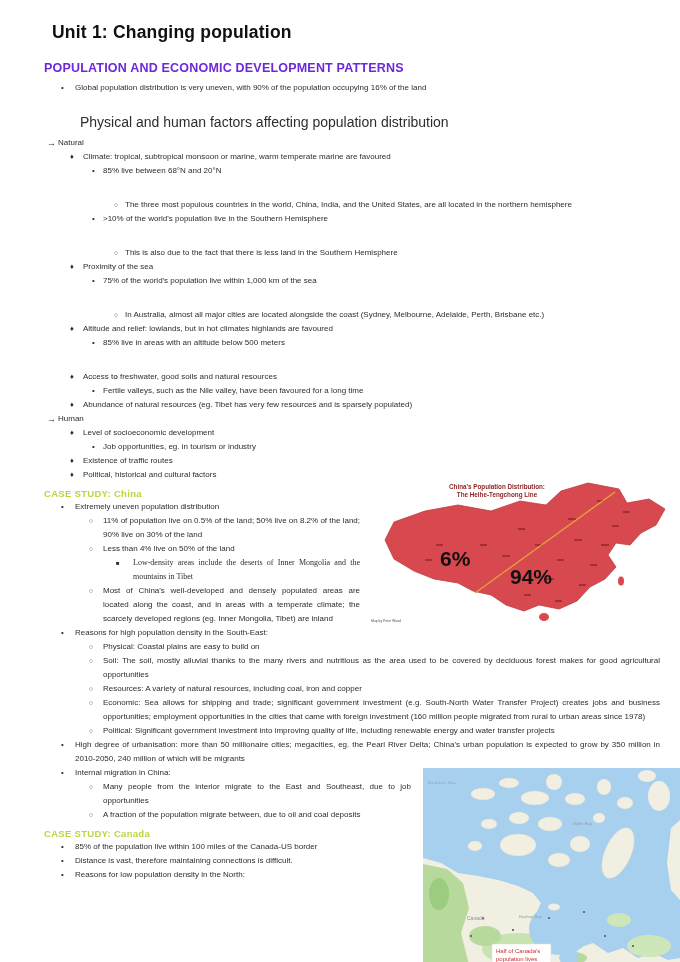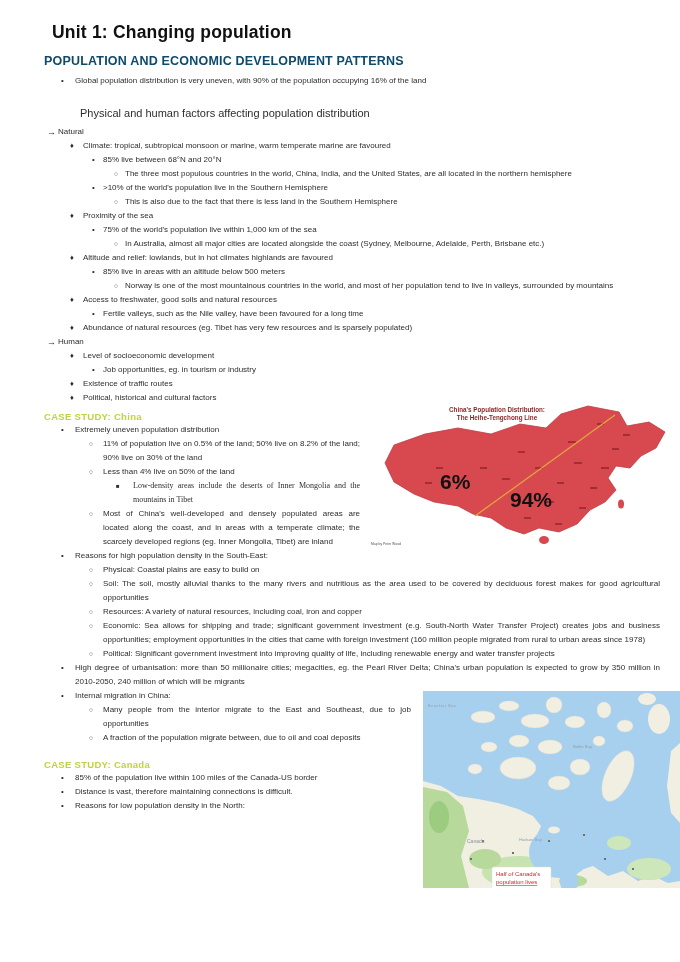--- a/index.html
+++ b/index.html
@@ -2,31 +2,31 @@
 <html><head>
 <meta charset="utf-8">
 <style>
   html,body{margin:0;padding:0;background:#ffffff;}
   .page{
     position:relative;width:680px;height:962px;background:#fff;overflow:hidden;
     font-family:"Liberation Sans",sans-serif;color:#2d2d2d;
   }
   .content{margin:0 20px 0 44px;}
   h1{font-size:17.5px;font-weight:700;color:#101010;margin:22px 0 0 8px;letter-spacing:0.2px;}
-  h2{font-size:12.5px;font-weight:700;color:#0c4a6e;margin:11px 0 6px 0;letter-spacing:0.2px;}
-  h3{font-size:11px;font-weight:400;color:#2d2d2d;margin:19px 0 6px 0;padding-left:36px;}
+  h2{font-size:12.5px;font-weight:700;color:#6d28d9;margin:18px 0 6px 0;letter-spacing:0.2px;}
+  h3{font-size:14px;font-weight:400;color:#2d2d2d;margin:19px 0 6px 0;padding-left:36px;}
   .case-heading{font-size:9.5px;font-weight:700;color:#bfd341;margin:6px 0 1px 0;letter-spacing:0.3px;}
-  .case-heading.mt{margin-top:14px;}
+  .case-heading.mt{margin-top:6px;}
   .li{position:relative;font-size:8px;line-height:14px;text-align:justify;color:#2d2d2d;}
   .mk{position:absolute;top:0;line-height:14px;color:#2d2d2d;}
   
   .lv-arrow  {padding-left:14px;} .lv-arrow  .mk{left:3px;font-size:9px;}
   .lv-diamond{padding-left:39px;} .lv-diamond .mk{left:26px;font-size:7.5px;}
   .lv-dot3   {padding-left:59px;} .lv-dot3   .mk{left:48px;font-size:8px;}
-  .lv-circ4  {padding-left:81px;} .lv-circ4  .mk{left:70px;font-size:6.5px;}
+  .lv-circ4  {padding-left:81px;margin-top:20px;} .lv-circ4  .mk{left:70px;font-size:6.5px;}
   
   .lv-dot1   {padding-left:31px;} .lv-dot1   .mk{left:17px;font-size:8px;}
   .lv-circ2  {padding-left:59px;} .lv-circ2  .mk{left:45px;font-size:6.5px;}
   .lv-sq3    {padding-left:89px;font-family:Liberation Serif, serif;} .lv-sq3    .mk{left:72px;font-size:6px;}
   .map-float{float:right;position:relative;}
   .map-float.china{width:305px;height:146px;margin:-4px -15px 2px 10px;}
   .map-float.canada{width:257px;height:197px;margin:2px -20px 0 12px;}
   svg{display:block;}
   .clearfix::after{content:"";display:block;clear:both;}
 </style>
@@ -52,21 +52,21 @@
         <div class="li lv-diamond"><span class="mk">♦</span><span class="tx">Climate: tropical, subtropical monsoon or marine,  warm temperate marine are favoured</span></div>
         <div class="li lv-dot3"><span class="mk">•</span><span class="tx">85% live between 68°N and 20°N</span></div>
         <div class="li lv-circ4"><span class="mk">○</span><span class="tx">The three most populous countries in the world, China, India, and the United States, are all located in  the northern hemisphere</span></div>
         <div class="li lv-dot3"><span class="mk">•</span><span class="tx">&gt;10% of the world's population live in the Southern Hemisphere</span></div>
         <div class="li lv-circ4"><span class="mk">○</span><span class="tx">This is also due to the fact that there is less land in the Southern Hemisphere</span></div>
         <div class="li lv-diamond"><span class="mk">♦</span><span class="tx">Proximity of the sea</span></div>
         <div class="li lv-dot3"><span class="mk">•</span><span class="tx">75% of the world's population live within 1,000 km of the sea</span></div>
         <div class="li lv-circ4"><span class="mk">○</span><span class="tx">In Australia, almost all major cities are located  alongside the coast (Sydney, Melbourne, Adelaide,  Perth, Brisbane etc.)</span></div>
         <div class="li lv-diamond"><span class="mk">♦</span><span class="tx">Altitude and relief: lowlands, but in hot climates  highlands are favoured</span></div>
         <div class="li lv-dot3"><span class="mk">•</span><span class="tx">85% live in areas with an altitude below 500 meters</span></div>
-        <div class="li lv-circ4"><span class="mk">○</span><span class="tx">Norway is one of the most mountainous countries in the world, and most of her population tend to live in valleys, surrounded by mountains</span></div>
+        <div class="li lv-circ4"><span class="mk">○</span></div>
         <div class="li lv-diamond"><span class="mk">♦</span><span class="tx">Access to freshwater, good soils and natural resources</span></div>
         <div class="li lv-dot3"><span class="mk">•</span><span class="tx">Fertile valleys, such as the Nile valley, have been  favoured for a long time</span></div>
         <div class="li lv-diamond"><span class="mk">♦</span><span class="tx">Abundance of natural resources (eg. Tibet has very  few resources and is sparsely populated)</span></div>
         <div class="li lv-arrow"><span class="mk">→</span><span class="tx">Human</span></div>
         <div class="li lv-diamond"><span class="mk">♦</span><span class="tx">Level of socioeconomic development</span></div>
         <div class="li lv-dot3"><span class="mk">•</span><span class="tx">Job opportunities, eg. in tourism or industry</span></div>
         <div class="li lv-diamond"><span class="mk">♦</span><span class="tx">Existence of traffic routes</span></div>
         <div class="li lv-diamond"><span class="mk">♦</span><span class="tx">Political, historical and cultural factors</span></div>
       </div>
 

